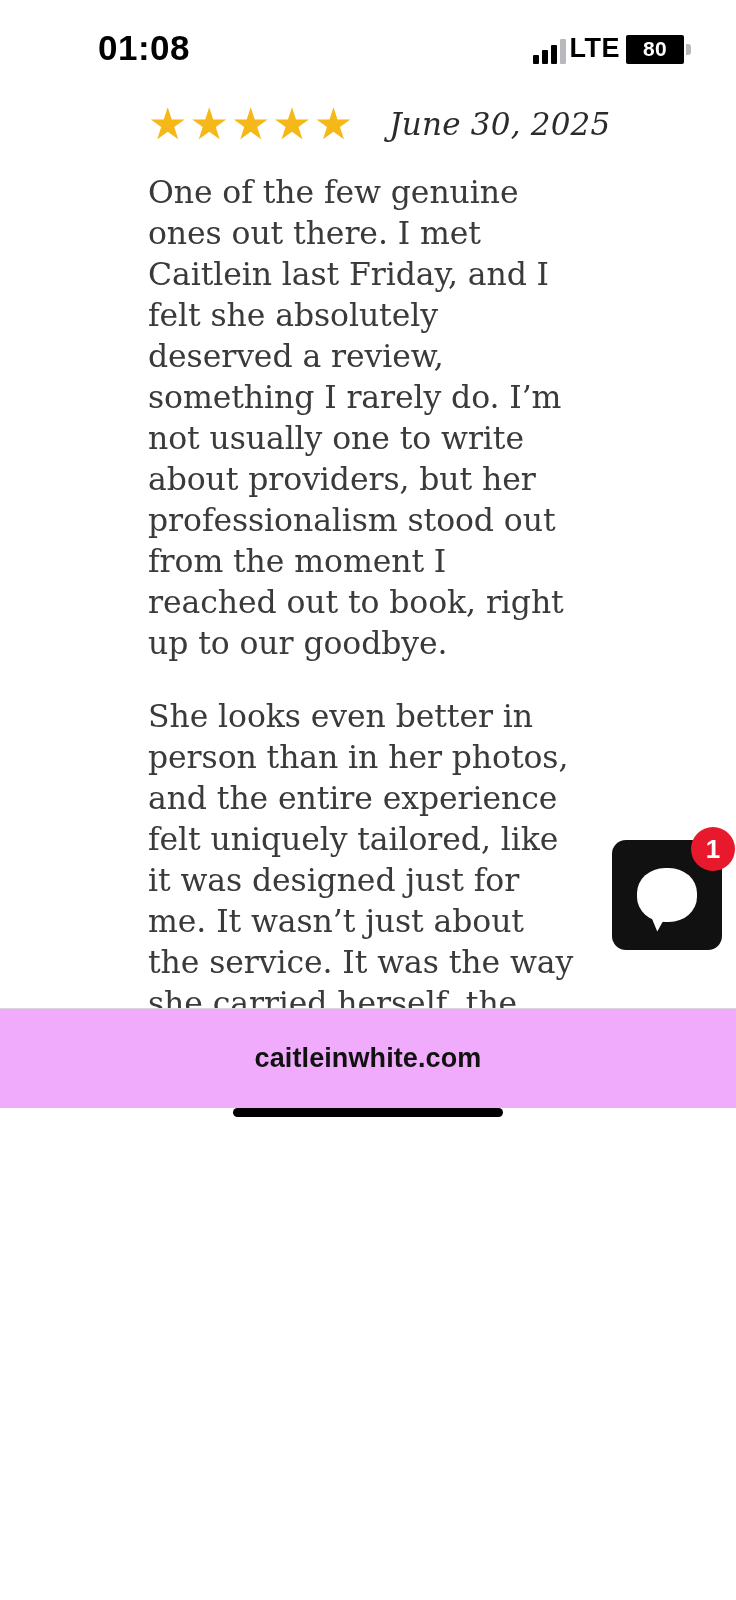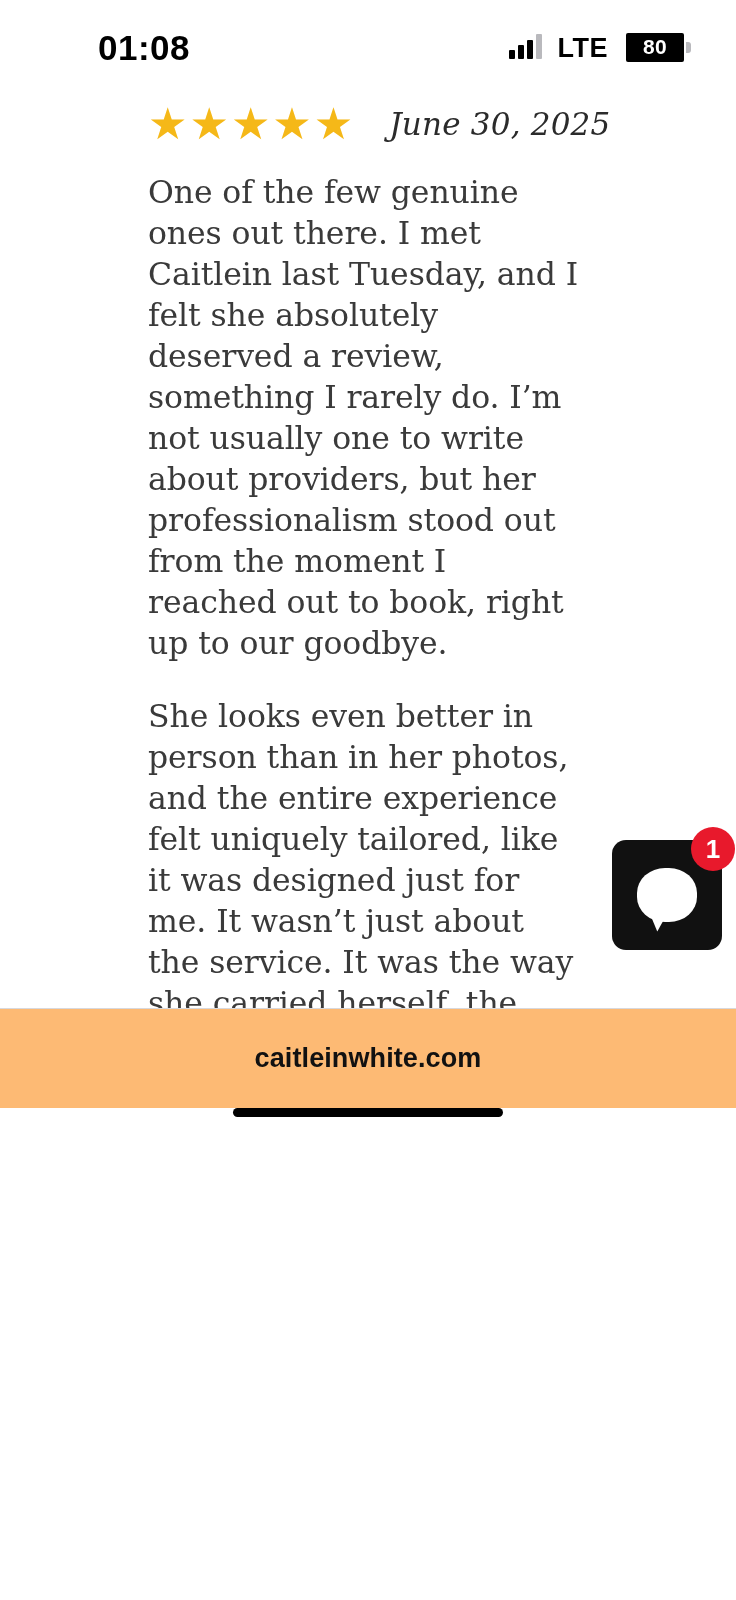--- a/index.html
+++ b/index.html
@@ -32,22 +32,21 @@
   .status-time {
     font-size: 35px;
     font-weight: 700;
     letter-spacing: 0.5px;
     color: #000000;
     font-family: "Liberation Sans", sans-serif;
     padding-left: 52px;
   }
   .status-right {
     display: flex;
-    align-items: flex-start;
-    gap: 12px;
+    align-items: flex-end;
   }
   .signal {
     display: flex;
     align-items: flex-end;
     gap: 3px;
     height: 26px;
   }
   .signal i {
     display: block;
     width: 6px;
@@ -179,21 +178,21 @@
     display: flex;
     align-items: center;
     justify-content: center;
     font-family: "Liberation Sans", sans-serif;
   }
 
   
   .browser-bar {
     flex: 0 0 100px;
     border-top: 1px solid #d8d8dc;
-    background: #fdba74;
+    background: #f0abfc;
     display: flex;
     align-items: center;
     justify-content: center;
   }
   .site-url {
     font-size: 27px;
     font-weight: 600;
     color: #111111;
     letter-spacing: 0.1px;
   }
@@ -233,21 +232,21 @@
   </div>
 
   <div class="content">
 
     <div class="review-head">
       <div class="stars">★★★★★</div>
       <div class="review-date">June 30, 2025</div>
     </div>
 
     <div class="review-body">
-      <p>One of the few genuine ones out there. I met Caitlein last Tuesday, and I felt she absolutely deserved a review, something I rarely do. I’m not usually one to write about providers, but her professionalism stood out from the moment I reached out to book, right up to our goodbye.</p>
+      <p>One of the few genuine ones out there. I met Caitlein last Friday, and I felt she absolutely deserved a review, something I rarely do. I’m not usually one to write about providers, but her professionalism stood out from the moment I reached out to book, right up to our goodbye.</p>
       <p>She looks even better in person than in her photos, and the entire experience felt uniquely tailored, like it was designed just for me. It wasn’t just about the service. It was the way she carried herself, the ease of conversation, and the comfortable atmosphere that made it feel real. I left feeling completely refreshed and genuinely satisfied. This was, without a doubt, the best Girlfriend Experience I’ve had. If you’re a respectful, mature gentleman looking for a smooth, private, and high-quality encounter, she’s worth your time. Highly recommended.</p>
     </div>
 
     <div class="chat-fab">
       <div class="bubble"></div>
       <div class="chat-badge">1</div>
     </div>
   </div>
 
   <div class="browser-bar">

